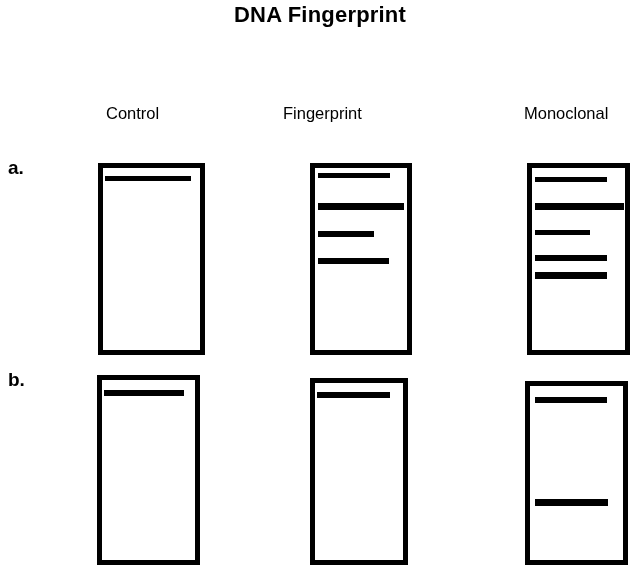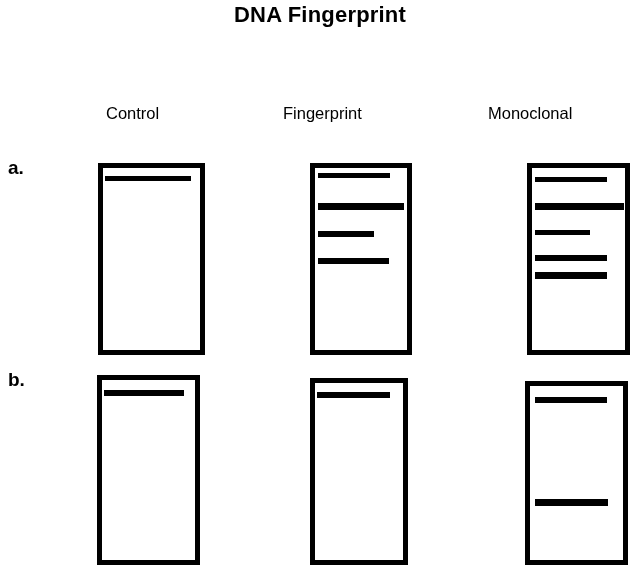--- a/index.html
+++ b/index.html
@@ -59,21 +59,21 @@
 </style>
 </head>
 <body>
 
 <div id="figure">
 
   <div class="title">DNA Fingerprint</div>
 
   <div class="col-label" style="left:95px;margin-left:11px;">Control</div>
   <div class="col-label" style="left:283px;">Fingerprint</div>
-  <div class="col-label" style="left:488px;text-align:right;">Monoclonal</div>
+  <div class="col-label" style="left:524px;text-align:right;">Monoclonal</div>
 
   <div class="row-label" style="left:8px; top:157px;">a.</div>
   <div class="row-label" style="left:8px; top:369px;">b.</div>
 
   <div class="lane" style="left:98px; top:163px; width:107px; height:192px;"></div>
   <div class="lane" style="left:310px; top:163px; width:102px; height:192px;"></div>
   <div class="lane" style="left:527px; top:163px; width:103px; height:192px;"></div>
 
   <div class="lane" style="left:97px; top:375px; width:103px; height:190px;"></div>
   <div class="lane" style="left:310px; top:378px; width:98px; height:187px;"></div>

